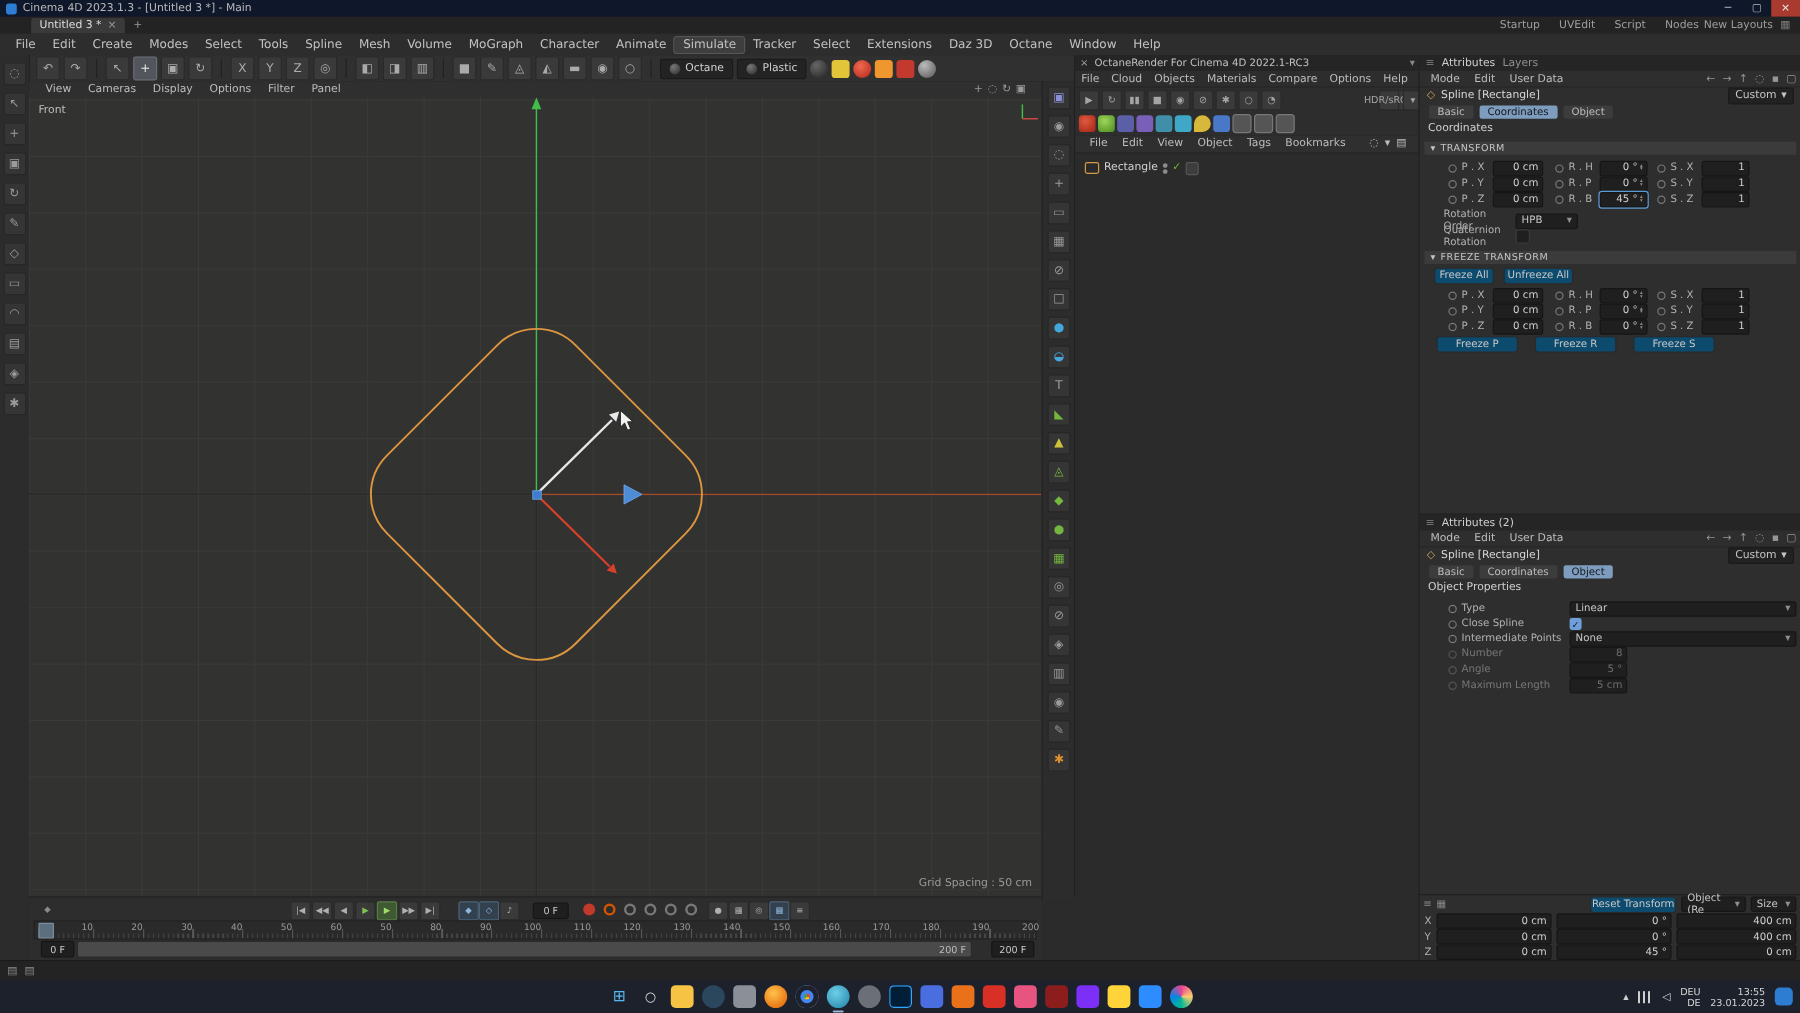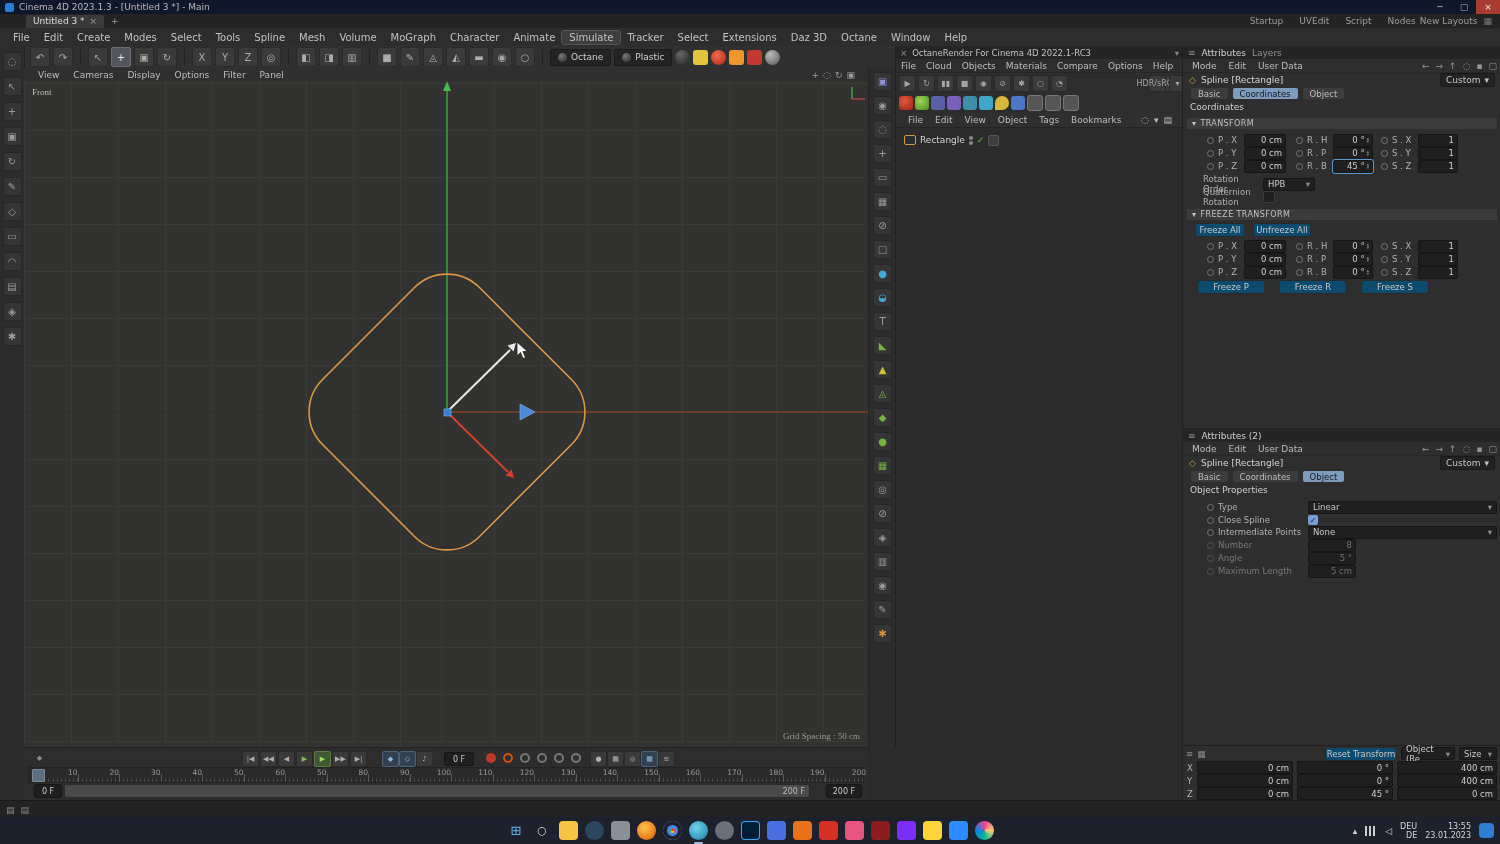--- a/index.html
+++ b/index.html
@@ -48,21 +48,21 @@
   .rpal span:nth-child(17){color:#74b63e;}
   .rpal span:nth-child(24){color:#e0912f;}
   
   .vpwrap{left:24px;top:68px;width:844px;height:679px;background:#2f2f2f;}
   .vpmenu{position:absolute;left:0;top:0;right:0;height:13px;background:#2f2f2f;display:flex;align-items:center;font-size:9px;border-bottom:1px solid #262626;}
   .vpmenu span{padding:0 7px;color:#bdbdbd;}
   .vpnav{margin-left:auto;display:flex;gap:4px;margin-right:6px;}
   .vpnav i{font-style:normal;color:#9a9a9a;font-size:9px;}
   .vpcanvas{position:absolute;left:0;top:13px;right:0;bottom:0;background-color:#323231;
     background-image:linear-gradient(#3a3a39 1px,transparent 1px),linear-gradient(90deg,#3a3a39 1px,transparent 1px);
-    background-size:47px 47px;background-position:0px 2px;font-family:Liberation Serif, serif;}
+    background-size:47px 47px;background-position:0px 2px;}
   .vplabel{position:absolute;left:8px;top:6px;color:#bdbdbd;font-size:9px;}
   .gridspacing{position:absolute;right:8px;bottom:6px;color:#9a9a9a;font-size:9px;}
   
   .octane{left:895px;top:46px;width:287px;height:67px;background:#2d2d2d;border-left:1px solid #202020;border-bottom:1px solid #202020;}
   .octtitle{height:13px;display:flex;align-items:center;background:#252525;color:#c0c0c0;font-size:8.5px;gap:5px;padding:0 4px;}
   .octmenu{height:13px;display:flex;align-items:center;font-size:9px;border-bottom:1px solid #262626;}
   .octmenu span{padding:0 5px;color:#bdbdbd;}
   .octtb{height:20px;display:flex;align-items:center;gap:2px;padding:0 3px;}
   .octtb span{width:15px;height:15px;display:flex;align-items:center;justify-content:center;background:#3a3a3a;border:1px solid #2a2a2a;border-radius:2px;color:#a5a5a5;font-size:8px;flex:0 0 auto;}
   .colorsp{margin-left:auto;height:14px;padding:0 4px;background:#222;border:1px solid #1a1a1a;border-radius:2px;display:flex;align-items:center;gap:3px;font-size:8.5px;color:#c5c5c5;}

